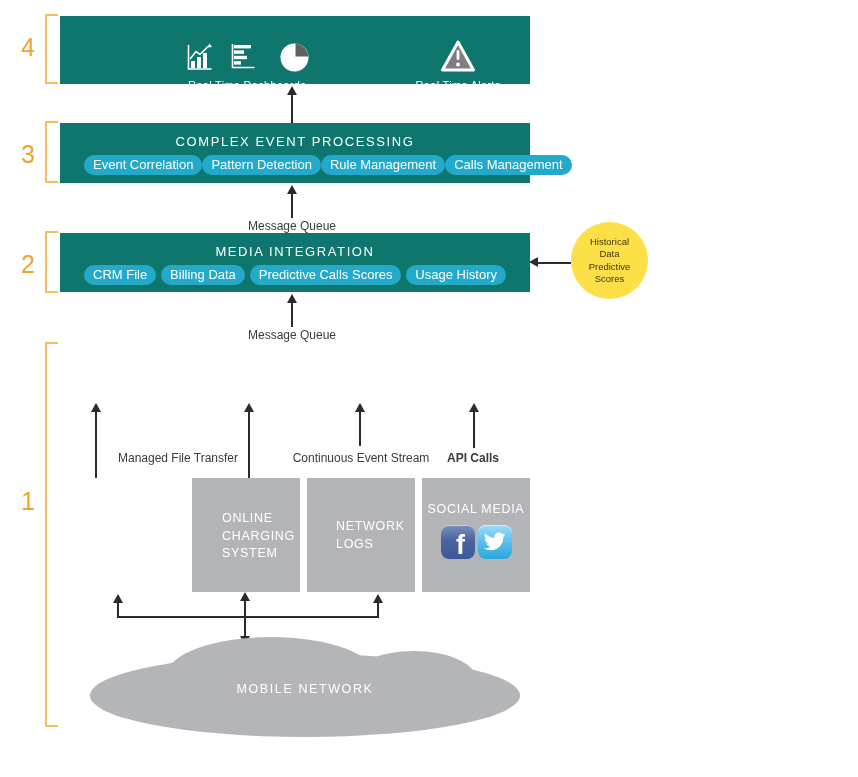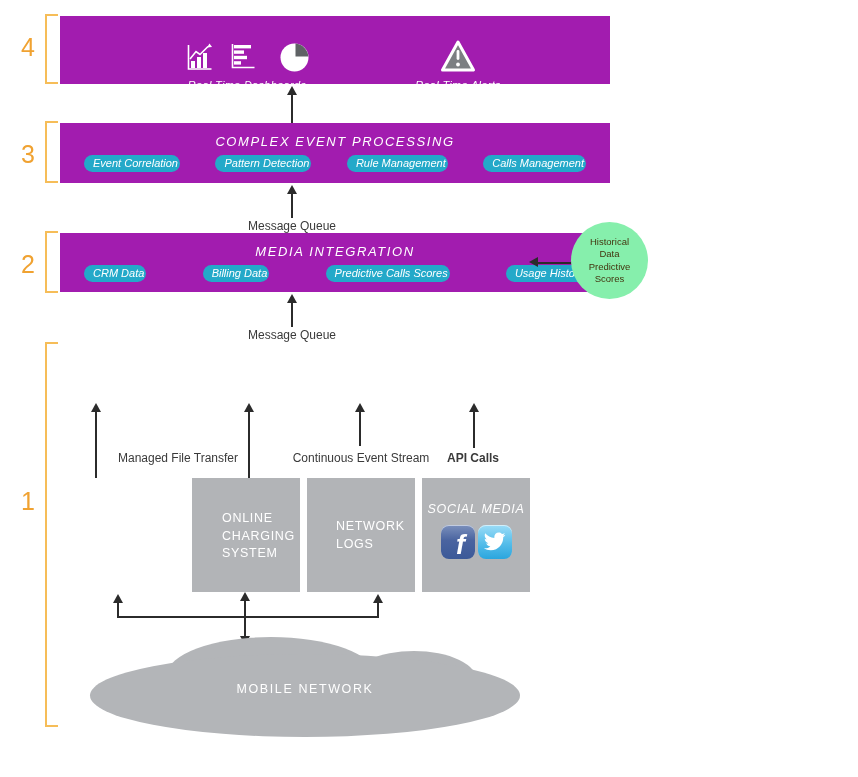--- a/index.html
+++ b/index.html
@@ -11,30 +11,30 @@
   
   .num { position:absolute; left:14px; width:28px; text-align:center;
          color:#f0a231; font-size:25px; font-weight:400; }
   .n4 { top:33px; } .n3 { top:140px; } .n2 { top:250px; } .n1 { top:487px; }
   .bracket { position:absolute; left:45px; width:11px;
              border:2px solid #f6bd58; border-right:none; }
   .b4 { top:14px; height:66px; } .b3 { top:121px; height:58px; }
   .b2 { top:231px; height:58px; } .b1 { top:342px; height:381px; }
 
   
-  .band { position:absolute; left:60px; width:550px; background:#a21caf;font-style:italic; }
+  .band { position:absolute; left:60px; width:470px; background:#0f766e; }
   .band4 { top:16px; height:68px; }
   .band3 { top:123px; height:60px; }
   .band2 { top:233px; height:59px; }
   .band1 { top:346px; height:54px; }
   .band-title { text-align:center; color:#ffffff; font-size:13px;
                 letter-spacing:1.6px; padding-top:11px; white-space:nowrap; }
   .badge-row { display:flex; justify-content:space-between; padding:6px 24px 0 24px; }
-  .badge { background:#23a9c9; color:#ffffff; font-size:11px;
-           padding:2px 2px 3px 9px; border-radius:10px; white-space:nowrap; }
+  .badge { background:#23a9c9; color:#ffffff; font-size:13px;
+           padding:2px 9px 3px 9px; border-radius:10px; white-space:nowrap; }
 
   
   .dash-icons { position:absolute; left:124px; top:26px; display:flex;
                 gap:15px; align-items:flex-start; }
   .cap { position:absolute; color:#ffffff; font-size:11px; text-align:center;
          letter-spacing:0.3px; }
   .cap-dash { left:108px; top:63px; width:158px; }
   .cap-alert { left:328px; top:63px; width:140px; }
   .warn-wrap { position:absolute; left:380px; top:23px; }
 
@@ -76,39 +76,39 @@
   .t-mft { left:108px; top:451px; width:140px; }
   .t-ces { left:289px; top:451px; width:144px; }
   .t-api { left:437px; top:451px; width:72px;font-weight:bold; }
 
   
   .srcbox { position:absolute; top:478px; height:114px; background:#b2b4b7;
             color:#ffffff; }
   .src1 { left:60px;  width:125px; }
   .src2 { left:192px; width:108px; }
   .src3 { left:307px; width:108px; }
-  .src4 { left:422px; width:108px;font-style:italic; }
+  .src4 { left:422px; width:108px; }
   .src-label { padding:32px 0 0 30px; width:80px; font-size:12.5px;
                letter-spacing:0.7px; line-height:1.4; }
   .src3 .src-label { padding-top:40px;padding-left:29px; }
   .sm-title { text-align:center; padding-top:24px; font-size:12.5px;
               letter-spacing:0.7px; }
   .sm-icons { display:flex; justify-content:center; gap:3px; margin-top:9px; }
   .sicon { width:34px; height:34px; border-radius:8px; position:relative;
            box-shadow:inset 0 1px 0 rgba(255,255,255,0.55); }
   .fb { background:linear-gradient(180deg,#7b90bc 0%,#4a64a0 45%,#3b5998 100%);
         display:flex; align-items:flex-end; justify-content:center; }
   .fb span { color:#ffffff; font-size:27px; font-weight:bold; line-height:0.95;
              margin-right:-6px; }
   .tw { background:linear-gradient(180deg,#9bdcf7 0%,#55bdea 55%,#2ba6de 100%);
         display:flex; align-items:center; justify-content:center; }
 
   
   .hcircle { position:absolute; left:571px; top:222px; width:77px; height:77px;
-             border-radius:50%; background:#86efac; display:flex;
+             border-radius:50%; background:#fde047; display:flex;
              flex-direction:column; justify-content:center; text-align:center;
              color:#43350f; font-size:9.5px; line-height:1.3; }
 
   
   .cloud-e { position:absolute; background:#b3b5b8; border-radius:50%; }
   .ce1 { left:90px;  top:654px; width:430px; height:83px; }
   .ce2 { left:167px; top:637px; width:208px; height:76px; }
   .ce3 { left:350px; top:651px; width:128px; height:62px; }
   .cloud-label { position:absolute; left:205px; top:682px; width:200px;
                  text-align:center; color:#ffffff; font-size:12.5px;
@@ -181,21 +181,21 @@
     <span class="head-up"></span>
       <span class="shaft-v"></span>
   </div>
   <div class="flabel mq1">Message Queue</div>
 
   <div class="num n2">2</div>
   <div class="bracket b2"></div>
   <div class="band band2">
     <div class="band-title">MEDIA INTEGRATION</div>
     <div class="badge-row">
-      <span class="badge">CRM Data</span>
+      <span class="badge">CRM File</span>
       <span class="badge">Billing Data</span>
       <span class="badge">Predictive Calls Scores</span>
       <span class="badge">Usage History</span>
     </div>
   </div>
 
   <div class="harrow">
     <span class="head-left"></span>
       <span class="shaft-h"></span>
   </div>

